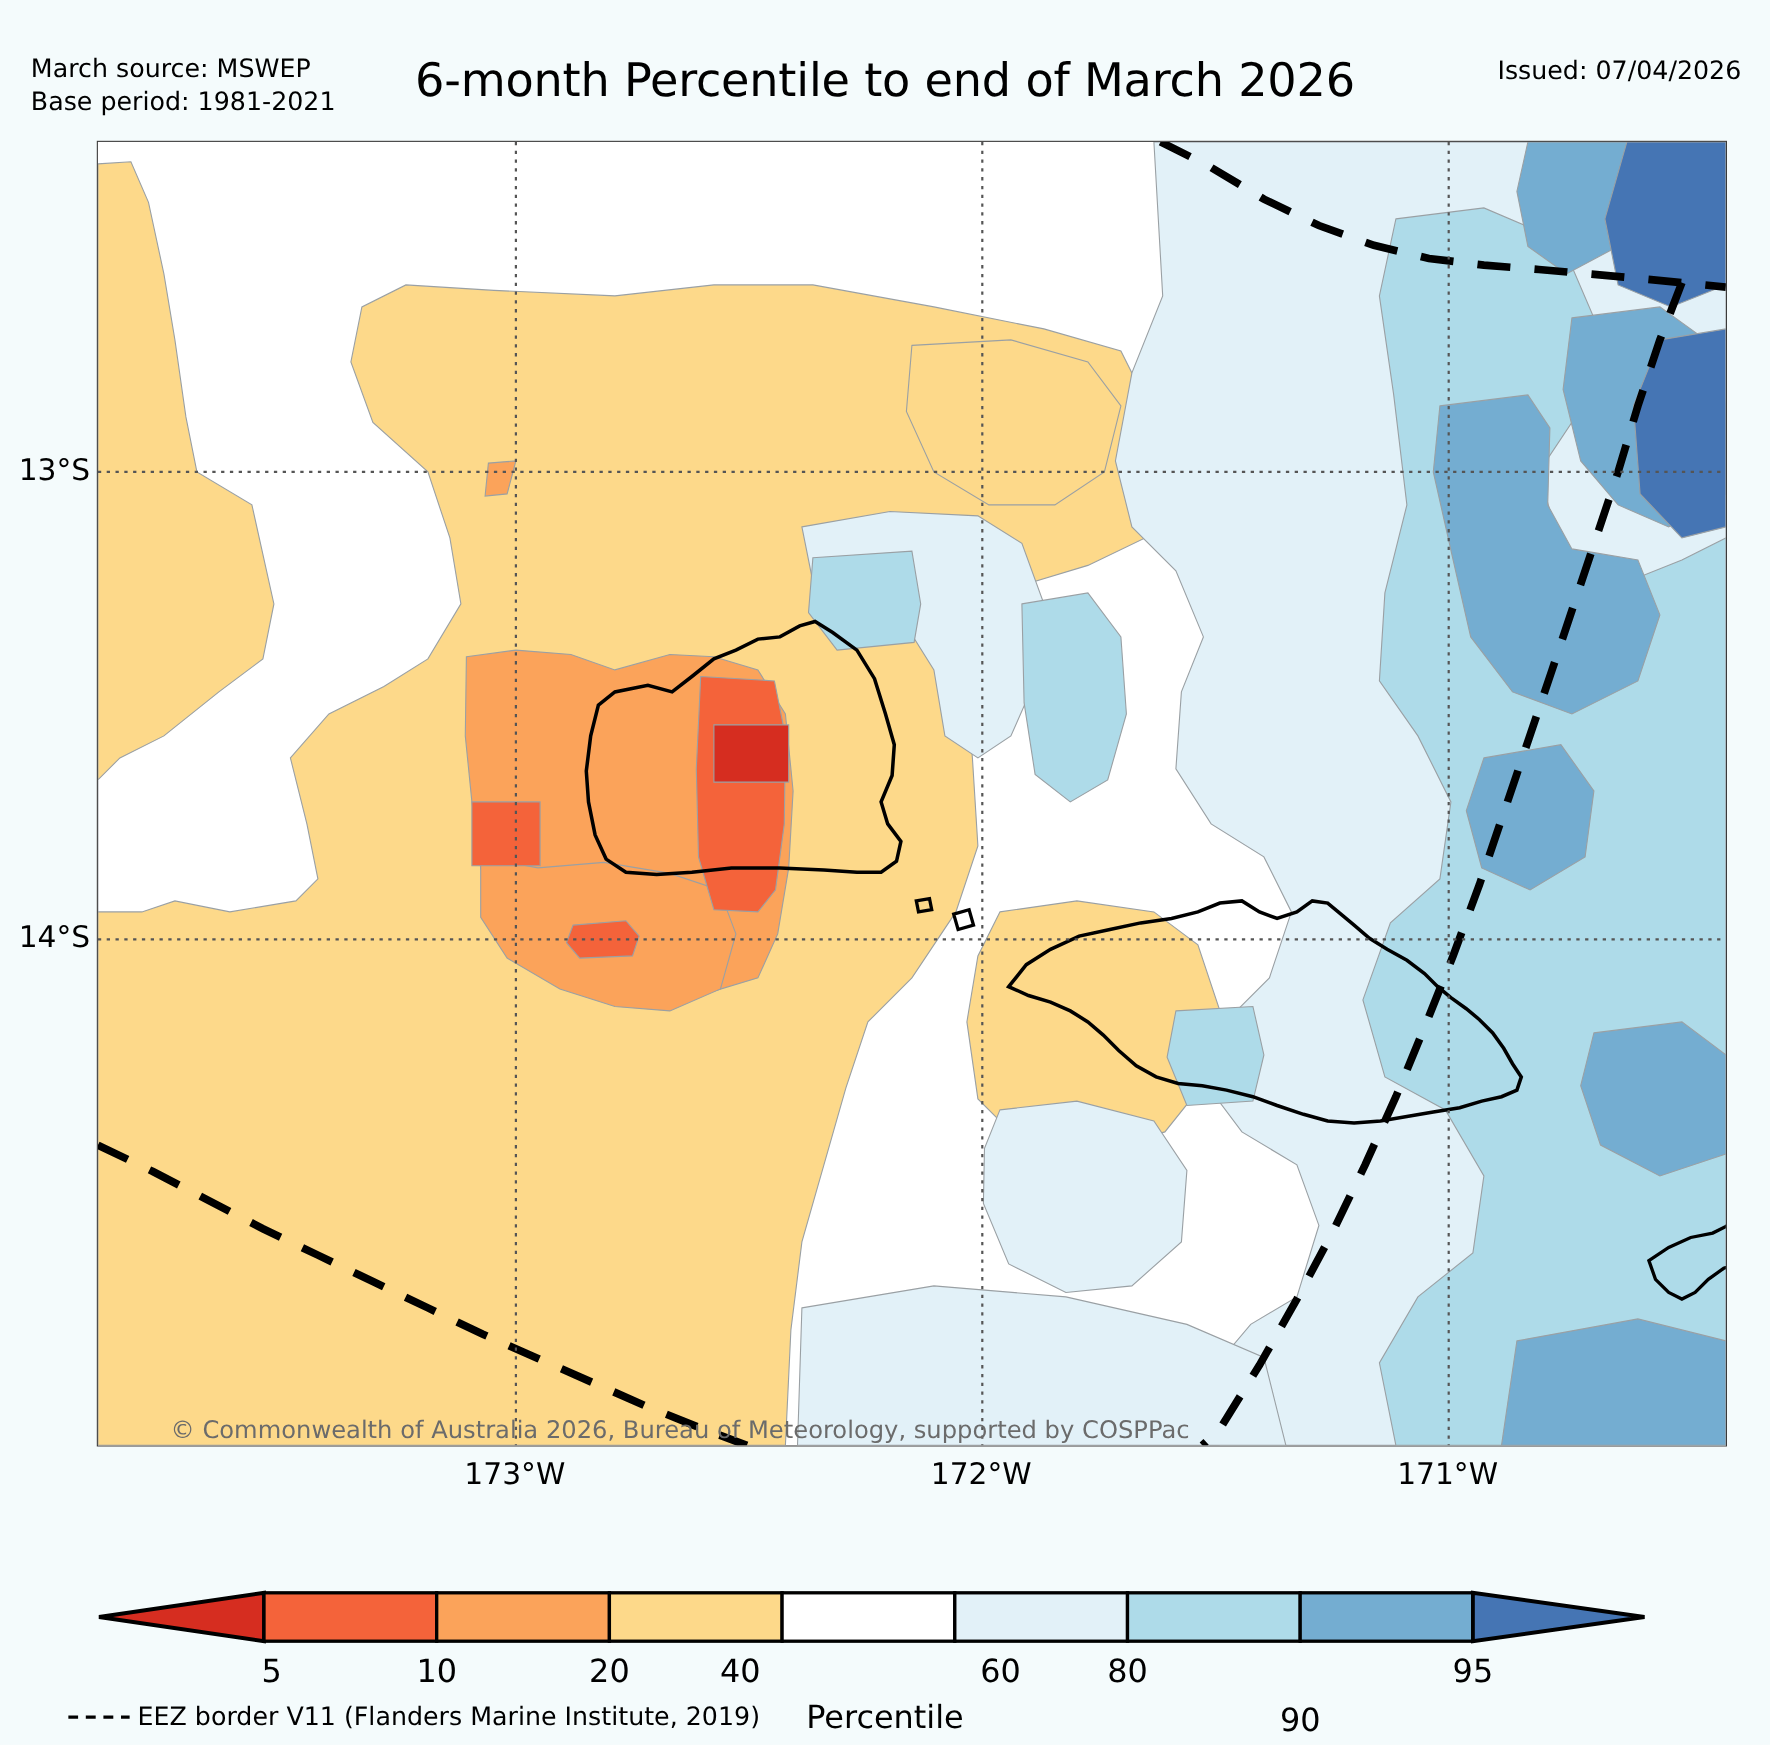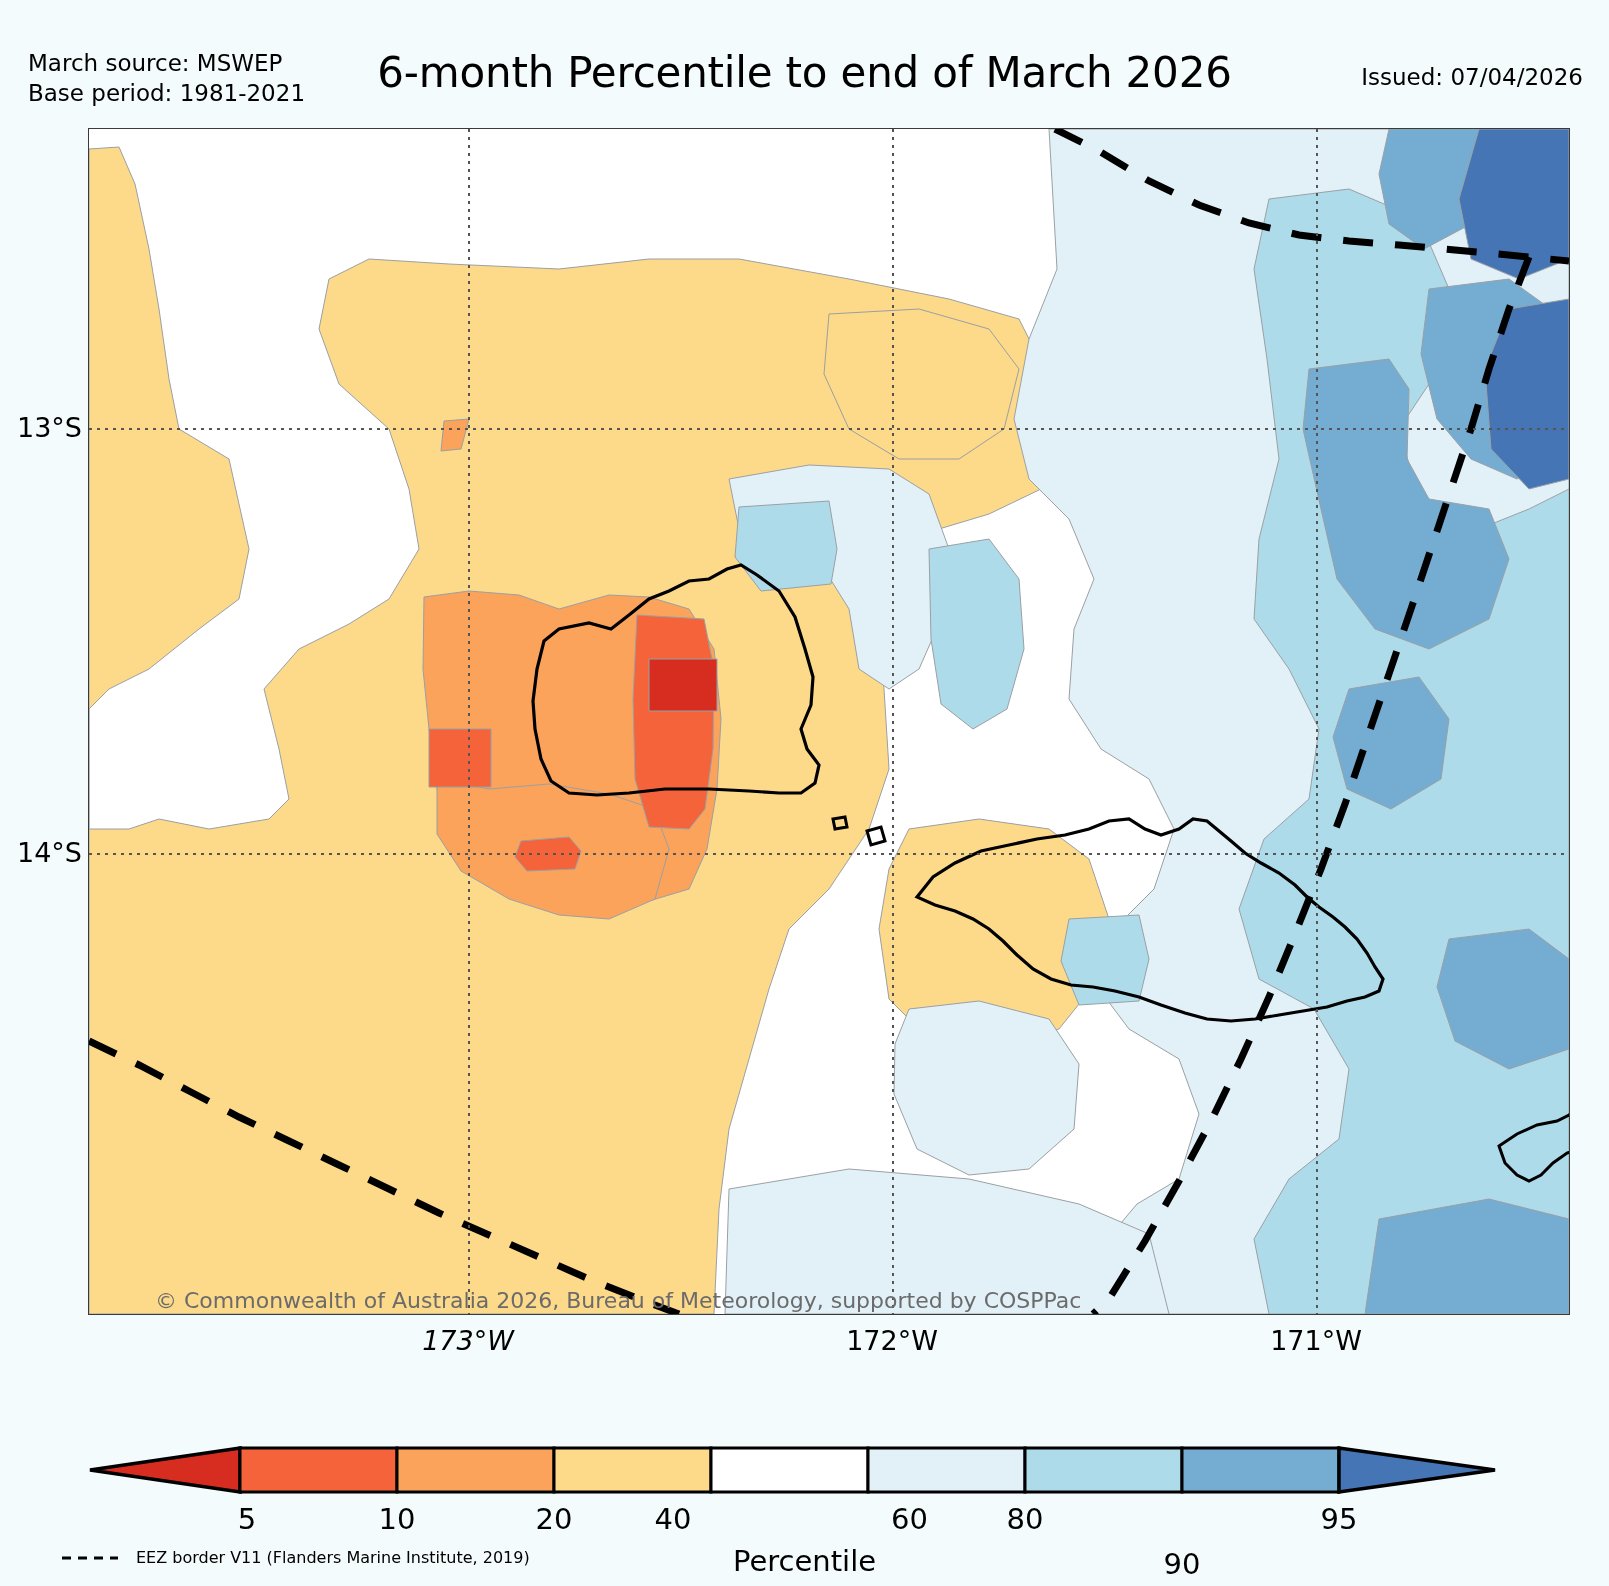--- a/index.html
+++ b/index.html
@@ -30,21 +30,21 @@
   #meta-left {
     position: absolute;
     top: 48px;
     left: 28px;
     font-size: 23px;
     line-height: 30px;
     color: #000;
   }
   #meta-right {
     position: absolute;
-    top: 64px;
+    top: 52px;
     right: 26px;
     font-size: 23px;
     color: #000;
   }
 
   
   #map-frame {
     position: absolute;
     left: 88px;
     top: 128px;
@@ -109,26 +109,26 @@
     left: 0;
     width: 1609px;
     text-align: center;
     font-size: 29px;
     color: #000;
   }
   #eez-legend {
     position: absolute;
     top: 108px;
     left: 62px;
-    font-size: 16px;
+    font-size: 23px;
     color: #000;
     white-space: nowrap;
     display: flex;
     align-items: center;
-    gap: 18px;
+    gap: 7px;
   }
   .eez-dash-sample { display: inline-block; }
 </style>
 </head>
 <body>
 
 <div id="page-title">6-month Percentile to end of March 2026</div>
 
 <div id="meta-left">
   <div>March source: MSWEP</div>
@@ -260,21 +260,21 @@
       <line x1="1228" y1="0" x2="1228" y2="1185" stroke="#555555" stroke-width="2" stroke-dasharray="3 5"></line>
     </g>
   </svg>
 </div>
 
 <div id="copyright">© Commonwealth of Australia 2026, Bureau of Meteorology, supported by COSPPac</div>
 
 <div class="ytick" style="top:412px;">13°S</div>
 <div class="ytick" style="top:837px;">14°S</div>
 
-<div class="xtick" style="left:368px;font-style:italic;">173°W</div>
+<div class="xtick" style="left:368px;">173°W</div>
 <div class="xtick" style="left:792px;">172°W</div>
 <div class="xtick" style="left:1216px;">171°W</div>
 
 <div id="colorbar-wrap">
   <svg id="cb-svg" width="1609" height="60" viewBox="0 0 1609 60">
 
     <path fill="#d62d20" stroke="#000" stroke-width="3.5" d="M240,8 L240,52 L90,30 Z"></path>
 
     <rect x="240" y="8" width="157" height="44" fill="#f4633a" stroke="#000" stroke-width="3"></rect>
 

